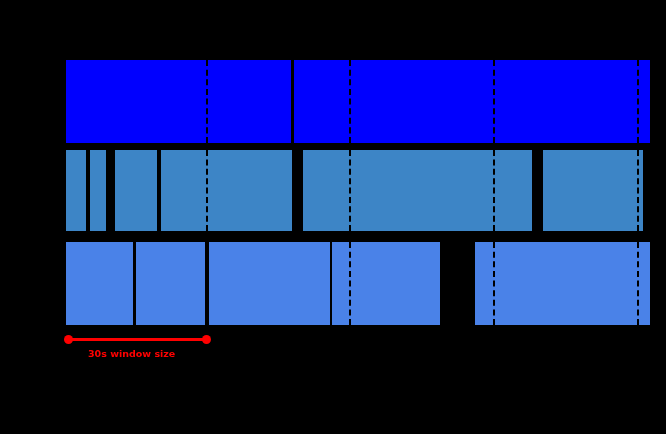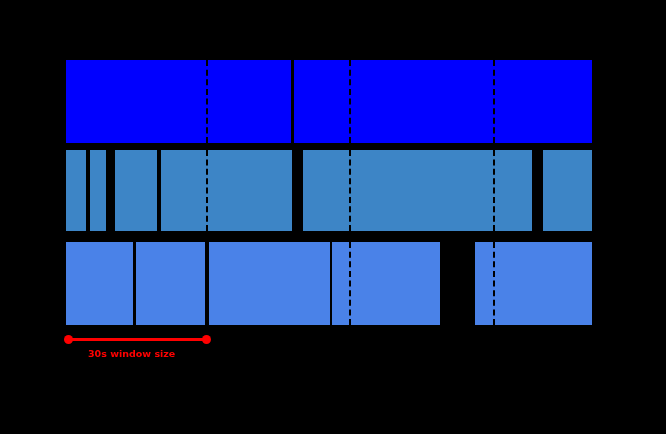--- a/index.html
+++ b/index.html
@@ -6,21 +6,21 @@
   html, body {
     margin: 0;
     padding: 0;
     background: #000000;
   }
   body {
     font-family: "DejaVu Sans", "Liberation Sans", sans-serif;
   }
   #stage {
     position: relative;
-    width: 592px;
+    width: 666px;
     height: 434px;
     background: #000000;
     overflow: hidden;
   }
   .plot-area {
     position: absolute;
     left: 0;
     top: 0;
     width: 666px;
     height: 434px;

